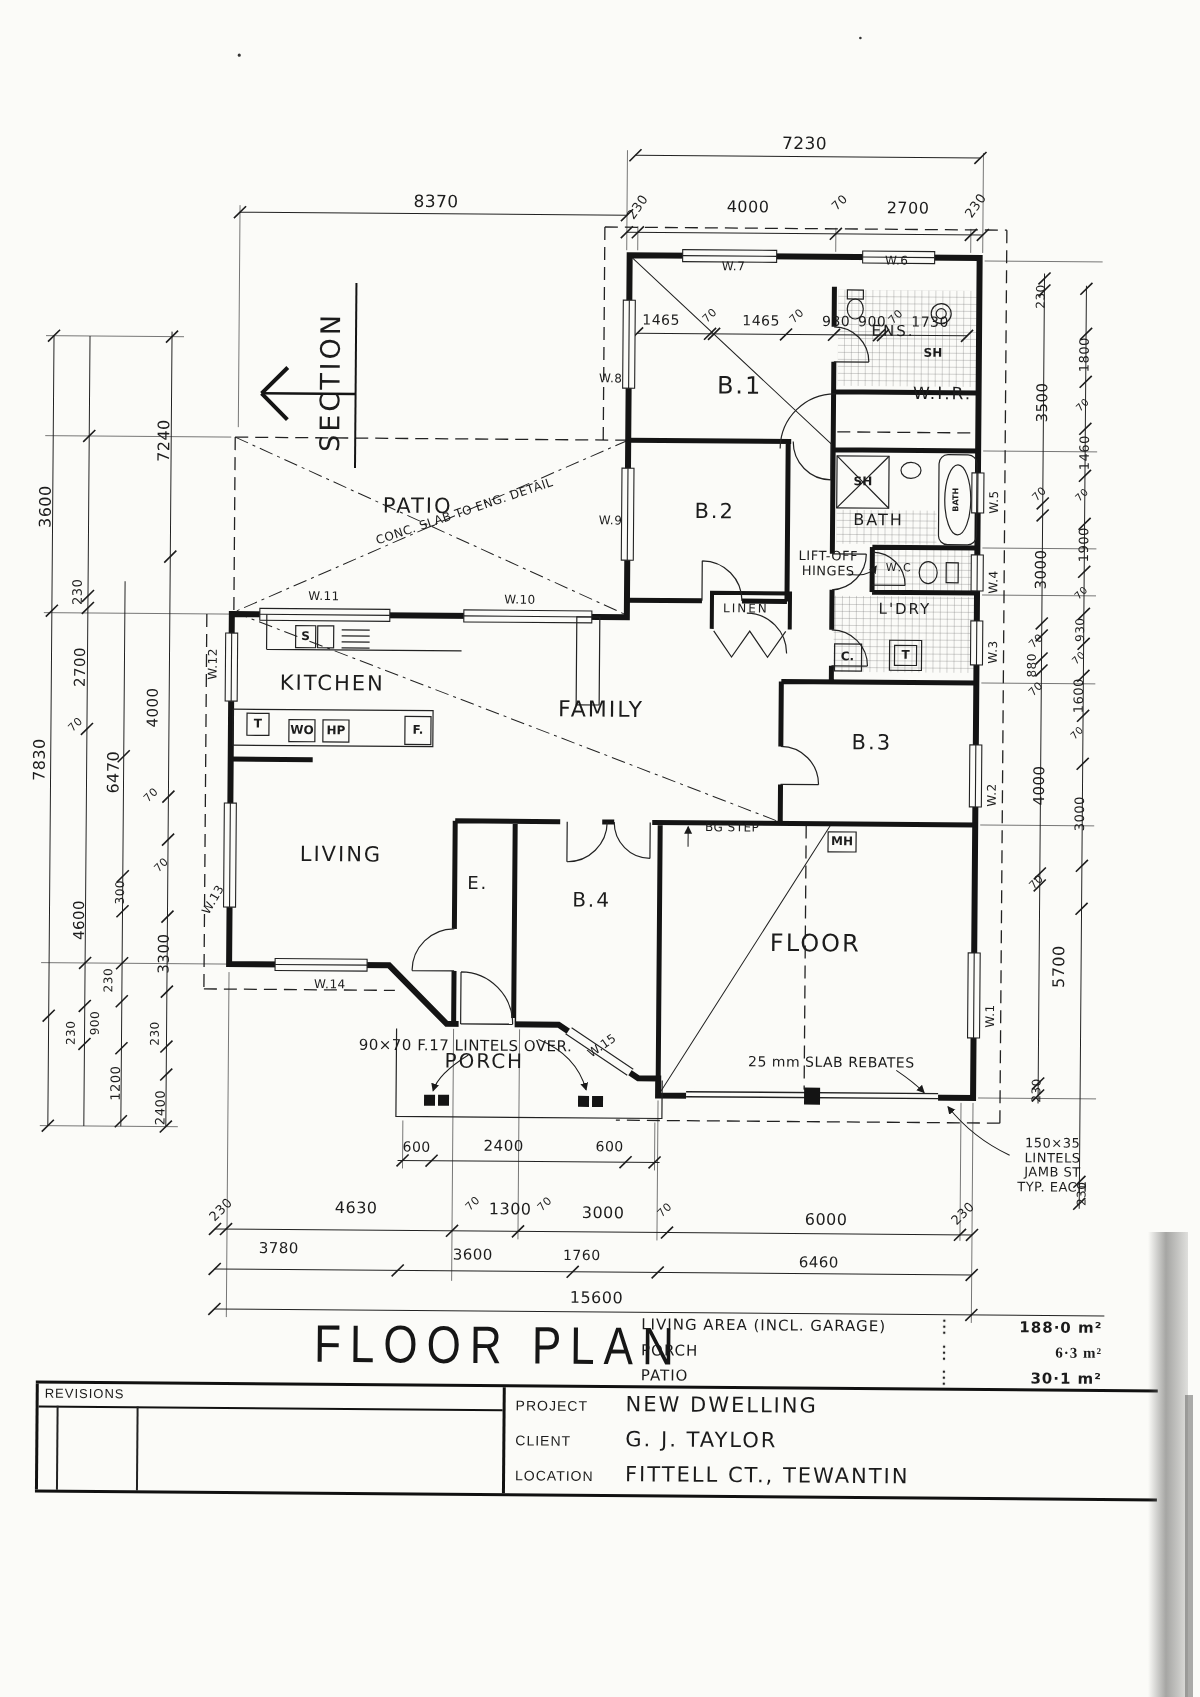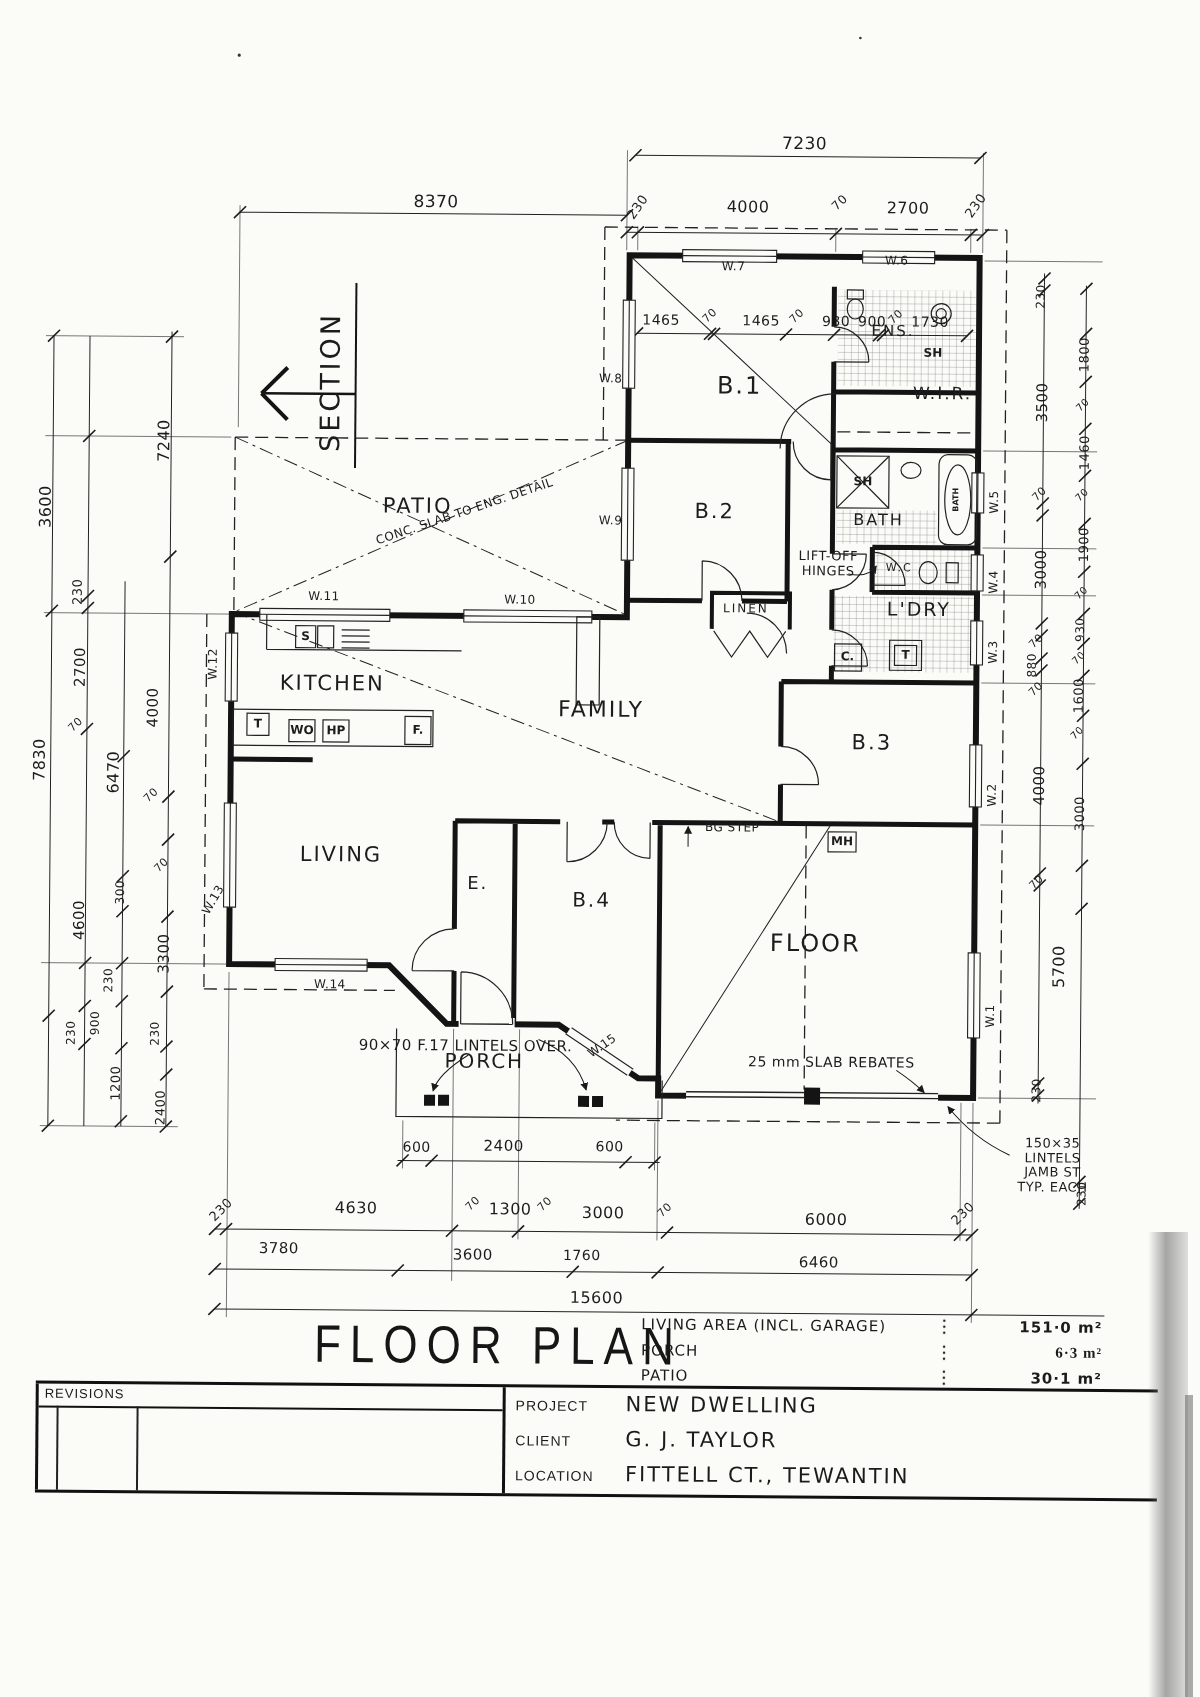--- a/index.html
+++ b/index.html
@@ -311,21 +311,21 @@
         <span class="lbl room" style="left: 712px; top: 511px; font-size: 21px; transform: translate(-50%, -50%);">B.2</span>
         <span class="lbl room" style="left: 871px; top: 741px; font-size: 21px; transform: translate(-50%, -50%);">B.3</span>
         <span class="lbl room" style="left: 592px; top: 900px; font-size: 20px; transform: translate(-50%, -50%);">B.4</span>
         <span class="lbl room" style="left: 816px; top: 942px; font-size: 24px; transform: translate(-50%, -50%);">FLOOR</span>
         <span class="lbl room" style="left: 486px; top: 1062px; font-size: 20px; transform: translate(-50%, -50%);">PORCH</span>
         <span class="lbl room" style="left: 478px; top: 884px; font-size: 18px; transform: translate(-50%, -50%);">E.</span>
         <span class="lbl room" style="left: 889px; top: 329px; font-size: 15px; transform: translate(-50%, -50%);">ENS.</span>
         <span class="lbl room" style="left: 896px; top: 391px; font-size: 17px; transform: translate(-50%, -50%); margin-left: 43px;">W.I.R.</span>
         <span class="lbl room" style="left: 876px; top: 518px; font-size: 16px; transform: translate(-50%, -50%);">BATH</span>
         <span class="lbl room" style="left: 897px; top: 566px; font-size: 11px; transform: translate(-50%, -50%);">W.C</span>
-        <span class="lbl room" style="left: 903px; top: 607px; font-size: 19px; transform: translate(-50%, -50%); margin-left: 14px;">L'DRY</span>
+        <span class="lbl room" style="left: 903px; top: 607px; font-size: 15px; transform: translate(-50%, -50%);">L'DRY</span>
         <span class="lbl room" style="left: 744px; top: 608px; font-size: 12px; transform: translate(-50%, -50%);">LINEN</span>
         <span class="lbl wtag" style="left: 729px; top: 266px; font-size: 12px; transform: translate(-50%, -50%);">W.7</span>
         <span class="lbl wtag" style="left: 892px; top: 259px; font-size: 12px; transform: translate(-50%, -50%); text-align: right;">W.6</span>
         <span class="lbl wtag" style="left: 607px; top: 379px; font-size: 12px; transform: translate(-50%, -50%); text-align: right;">W.8</span>
         <span class="lbl wtag" style="left: 608px; top: 521px; font-size: 12px; transform: translate(-50%, -50%);">W.9</span>
         <span class="lbl wtag" style="left: 518px; top: 601px; font-size: 12px; transform: translate(-50%, -50%);">W.10</span>
         <span class="lbl wtag" style="left: 322px; top: 599px; font-size: 12px; transform: translate(-50%, -50%);">W.11</span>
         <span class="lbl wtag" style="left: 212px; top: 667px; font-size: 12px; transform: translate(-50%, -50%) rotate(-90deg);">W.12</span>
         <span class="lbl wtag" style="left: 214px; top: 903px; font-size: 12px; transform: translate(-50%, -50%) rotate(-60deg);">W.13</span>
         <span class="lbl wtag" style="left: 331px; top: 987px; font-size: 12px; transform: translate(-50%, -50%);">W.14</span>
@@ -431,21 +431,21 @@
         <span class="lbl dim" style="left: 822px; top: 1261px; font-size: 15px; transform: translate(-50%, -50%);">6460</span>
         <span class="lbl dim" style="left: 600px; top: 1298px; font-size: 16px; transform: translate(-50%, -50%);">15600</span>
         <span class="lbl section-lbl" style="left: 327px; top: 384px; font-size: 27px; transform: translate(-50%, -50%) rotate(-90deg);">SECTION</span>
       </div>
 
     <div class="title-main">FLOOR PLAN</div>
 
     <div id="summary">
         <span class="sum-label" style="left: 645px; top: 1315px;">LIVING AREA (INCL. GARAGE)</span>
         <span class="sum-dots" style="left: 946px; top: 1315px;"></span>
-        <span class="sum-value" style="left: 1014px; top: 1315px;">151·0 m²</span>
+        <span class="sum-value" style="left: 1014px; top: 1315px;">188·0 m²</span>
         <span class="sum-label" style="left: 645px; top: 1341px;">PORCH</span>
         <span class="sum-dots" style="left: 946px; top: 1341px;"></span>
         <span class="sum-value" style="left: 1014px; top: 1341px; font-family: Liberation Serif, serif;">6·3 m²</span>
         <span class="sum-label" style="left: 645px; top: 1366px;">PATIO</span>
         <span class="sum-dots" style="left: 946px; top: 1366px;"></span>
         <span class="sum-value" style="left: 1014px; top: 1366px;">30·1 m²</span>
       </div>
 
     <div class="tblock">
       <div class="rev">

